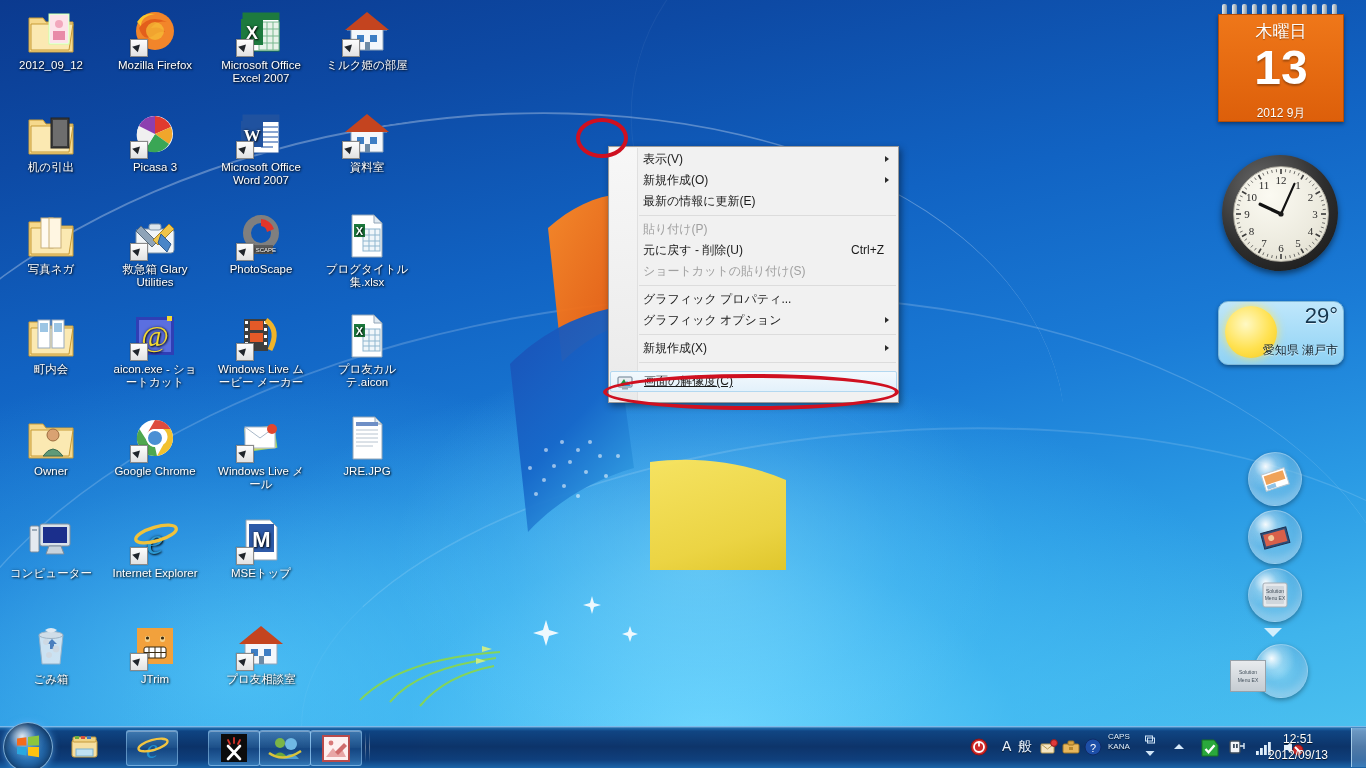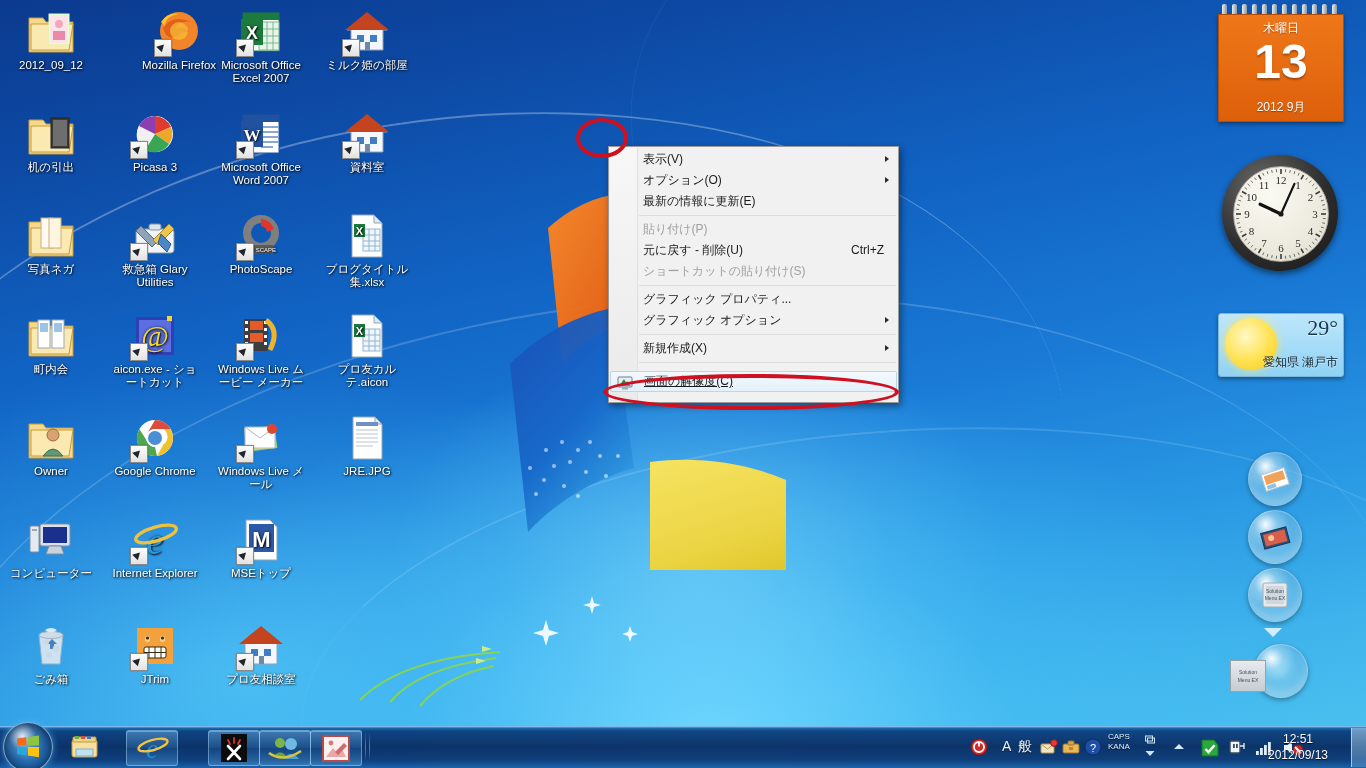--- a/index.html
+++ b/index.html
@@ -133,47 +133,46 @@
   #gadget-clock { left:1222px; top:155px; width:116px; height:116px; }
   #gadget-weather { left:1218px; top:297px; width:124px; height:62px; }
 
   .cal-body {
     position:absolute; left:0; top:10px; width:124px; height:106px;
     background: linear-gradient(#ef7719, #dd5f0a);
     border:1px solid #b44c06;
     color:#fff; text-align:center;
     box-shadow: 0 2px 4px rgba(0,0,0,.4);
   }
-  .cal-dow { font-size:12px; margin-top:5px; text-shadow:0 1px 1px rgba(0,0,0,.35); }
+  .cal-dow { font-size:17px; margin-top:5px; text-shadow:0 1px 1px rgba(0,0,0,.35); }
   .cal-day { font-size:48px; line-height:50px; font-weight:700; text-shadow:0 2px 2px rgba(0,0,0,.3); }
   .cal-ym { font-size:12px; margin-top:12px; text-shadow:0 1px 1px rgba(0,0,0,.35); }
   .cal-rings { position:absolute; left:4px; top:0; width:116px; height:14px; }
   .ring {
     position:absolute; top:0; width:5px; height:13px;
     background: linear-gradient(90deg,#e9eef2,#b9c4cc,#8a969f);
     border-radius:2px;
   }
 
   .clock-face {
     position:absolute; left:0; top:0; width:116px; height:116px; border-radius:50%;
     background: radial-gradient(circle at 35% 28%, #6a6a6a 0%, #2e2e2e 55%, #151515 100%);
     box-shadow: 0 3px 6px rgba(0,0,0,.5);
   }
   .clock-inner {
     position:absolute; left:11px; top:11px; width:94px; height:94px; border-radius:50%;
     background: radial-gradient(circle at 38% 30%, #fbfaf2 0%, #eceade 60%, #dcd9c9 100%);
     border:1px solid #a8a59a;
   }
   .weather-body {
-    position:absolute; left:0; top:16px; width:124px; height:62px;
+    position:absolute; left:0; top:4px; width:124px; height:62px;
     background: linear-gradient(#bfe7fb, #8fd2f5);
-    border:1px solid #7fb8d8; border-radius:3px;
+    border:1px solid #7fb8d8; border-radius:10px;
     box-shadow: 0 2px 4px rgba(0,0,0,.4);
     overflow:hidden;
-    font-family:Liberation Serif, serif;
   }
   .weather-sun {
     position:absolute; left:6px; top:4px; width:52px; height:52px; border-radius:50%;
     background: radial-gradient(circle at 40% 35%, #fff9c4 0%, #ffe14f 55%, #f5c819 100%);
     box-shadow: 0 0 10px rgba(255,230,90,.9);
   }
   .weather-temp {
     position:absolute; right:5px; top:1px; font-size:22px; color:#15364e; font-weight:400;
     text-shadow: 0 1px 0 rgba(255,255,255,.6);
   }
@@ -334,21 +333,21 @@
         <div class="glyph"><svg width="48" height="48" viewBox="0 0 48 48">
             <path d="M2 10 h14 l3 4 h27 v30 h-44 z" fill="#f6d98c" stroke="#c79b36"></path>
                  <path d="M4 16 h42 l-4 26 h-38 z" fill="#fbe9b2" stroke="#c79b36"></path>
         <rect x="22" y="6" width="20" height="30" fill="#fff" stroke="#cfa"></rect>
         <rect x="23" y="7" width="18" height="28" fill="#fde3ea"></rect>
         <circle cx="32" cy="16" r="4" fill="#f2a8bd"></circle>
             <rect x="26" y="23" width="12" height="9" fill="#e88aa8"></rect>
           </svg></div>
         <span class="label">2012_09_12</span>
       </div>
-      <div class="dicon" style="left: 110px; top: 8px; margin-left: 24px;">
+      <div class="dicon" style="left: 110px; top: 8px;">
         <div class="glyph"><svg width="48" height="48" viewBox="0 0 48 48">
         <circle cx="24" cy="23" r="19" fill="#f2852a"></circle>
         <path d="M8 20 q10 -14 28 -6 q-10 -2 -16 6 q10 -2 14 4 q-6 -1 -12 4 q-10 6 -14 -8 z" fill="#e35f1b"></path>
         <circle cx="24" cy="23" r="9" fill="#f7c237" opacity=".7"></circle>
         <path d="M6 14 q6 -10 18 -8 q-14 2 -14 12 z" fill="#fbc52e"></path>
           </svg><span class="sc-arrow"></span></div>
         <span class="label">Mozilla Firefox</span>
       </div>
       <div class="dicon" style="left: 216px; top: 8px;">
         <div class="glyph"><svg width="48" height="48" viewBox="0 0 48 48">
@@ -640,21 +639,21 @@
                 <rect x="22" y="34" width="5" height="8" fill="#6d8aa6"></rect>
           </svg><span class="sc-arrow"></span></div>
         <span class="label">プロ友相談室</span>
       </div>
     </div>
 
   <div id="ctx-menu">
     <div class="gutter"></div>
     <div id="ctx-items">
         <div class="mi"><span>表示(V)</span><span class="arrow"></span></div>
-        <div class="mi"><span>オプション(O)</span><span class="arrow"></span></div>
+        <div class="mi"><span>新規作成(O)</span><span class="arrow"></span></div>
         <div class="mi"><span>最新の情報に更新(E)</span></div>
         <div class="msep"></div>
         <div class="mi disabled"><span>貼り付け(P)</span></div>
         <div class="mi"><span>元に戻す - 削除(U)</span><span class="accel">Ctrl+Z</span></div>
         <div class="mi disabled"><span>ショートカットの貼り付け(S)</span></div>
         <div class="msep"></div>
         <div class="mi"><span>グラフィック プロパティ...</span></div>
         <div class="mi"><span>グラフィック オプション</span><span class="arrow"></span></div>
         <div class="msep"></div>
         <div class="mi"><span>新規作成(X)</span><span class="arrow"></span></div>

